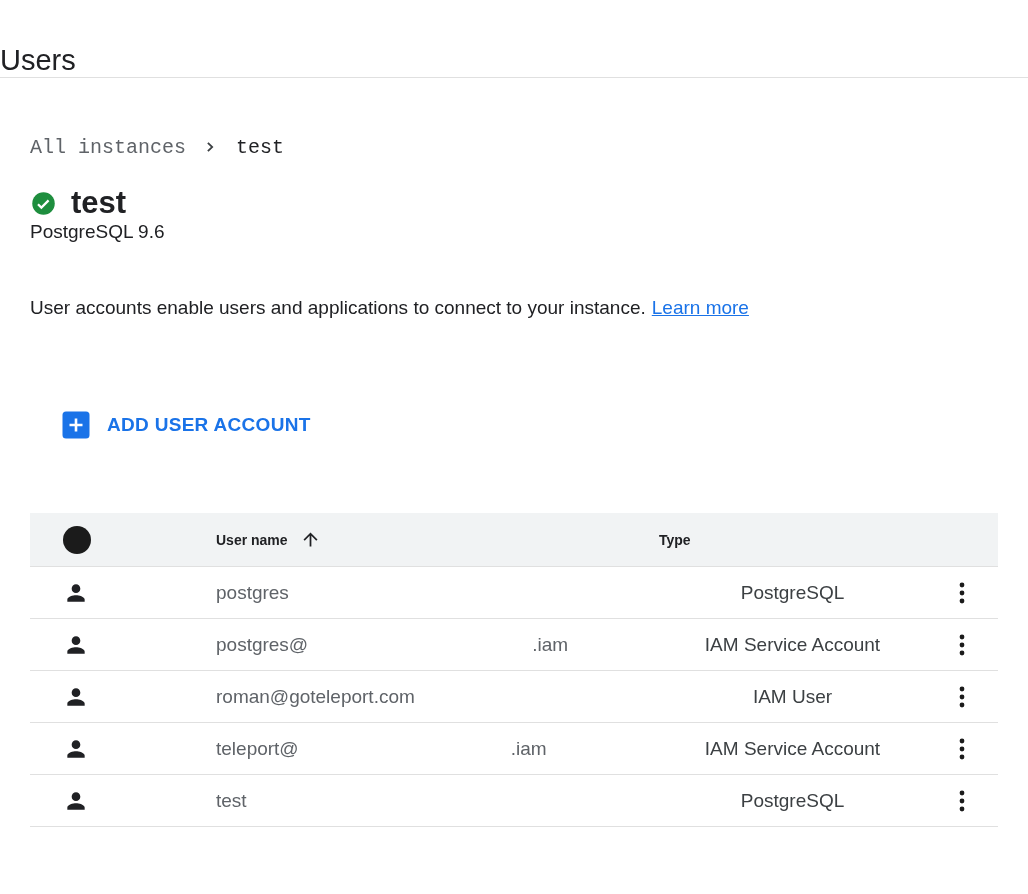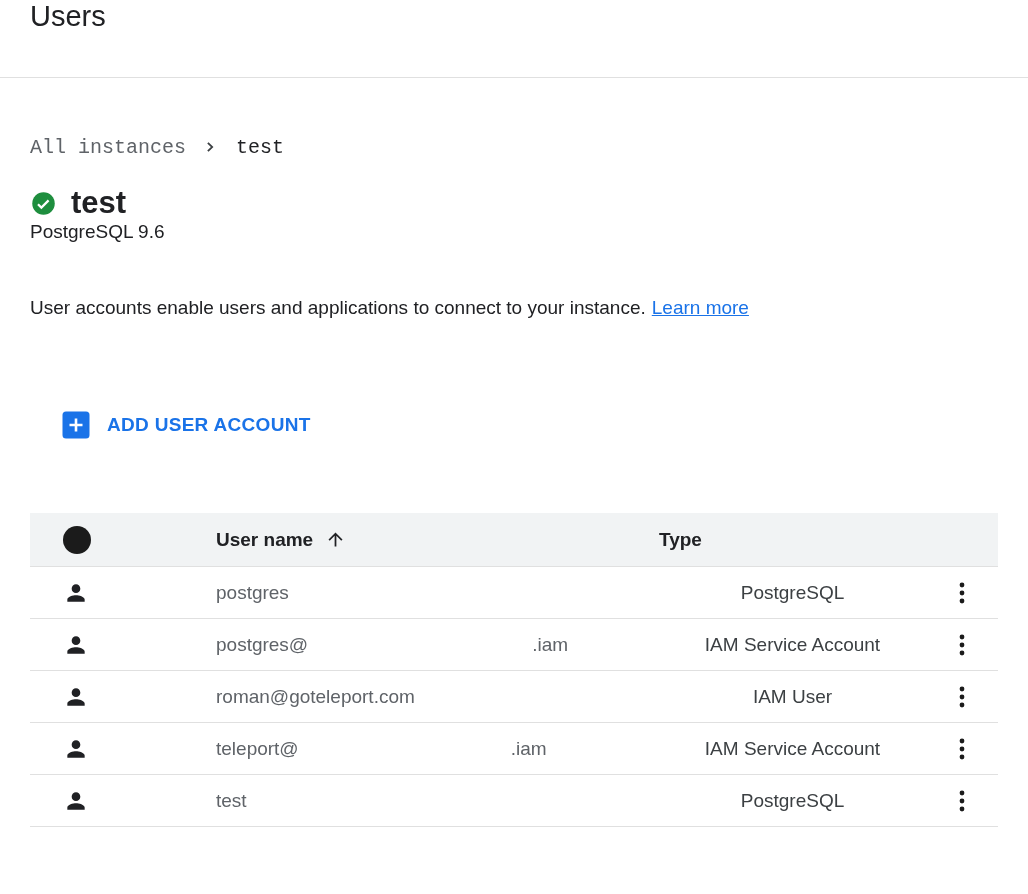--- a/index.html
+++ b/index.html
@@ -17,22 +17,21 @@
     width: 1028px; height: 894px;
     background: #ffffff;
     font-family: "Liberation Sans", sans-serif;
     color: var(--text-dark);
     overflow: hidden;
   }
 
   
   .top-header {
     height: 78px;
-    display: flex; align-items: flex-start;
-    padding-left: 30px;
+    display: flex; align-items: flex-end;
     border-bottom: 1px solid var(--divider);
   }
   .page-title { font-size: 29px; font-weight: 400; color: var(--text-dark); }
 
   .content { padding-left: 30px; }
 
   
   .breadcrumb {
     margin-top: 58px;
     display: flex; align-items: flex-start;
@@ -84,21 +83,21 @@
   
   .users-table {
     margin-top: 70px;
     width: calc(100% - 30px);
   }
   .thead {
     height: 54px;
     background: var(--header-bg);
     display: flex; align-items: center;
     border-bottom: 1px solid var(--divider);
-    font-size: 19px; font-weight: 700; color: var(--text-dark);
+    font-size: 14px; font-weight: 700; color: var(--text-dark);
   }
   .trow {
     height: 52px;
     display: flex; align-items: center;
     border-bottom: 1px solid var(--divider);
     font-size: 19px;
   }
   .col-icon { width: 186px; padding-left: 33px; display: flex; align-items: center; }
   .col-name { width: 443px; display: flex; align-items: center; gap: 12px; }
   .col-type { flex: 1; }

